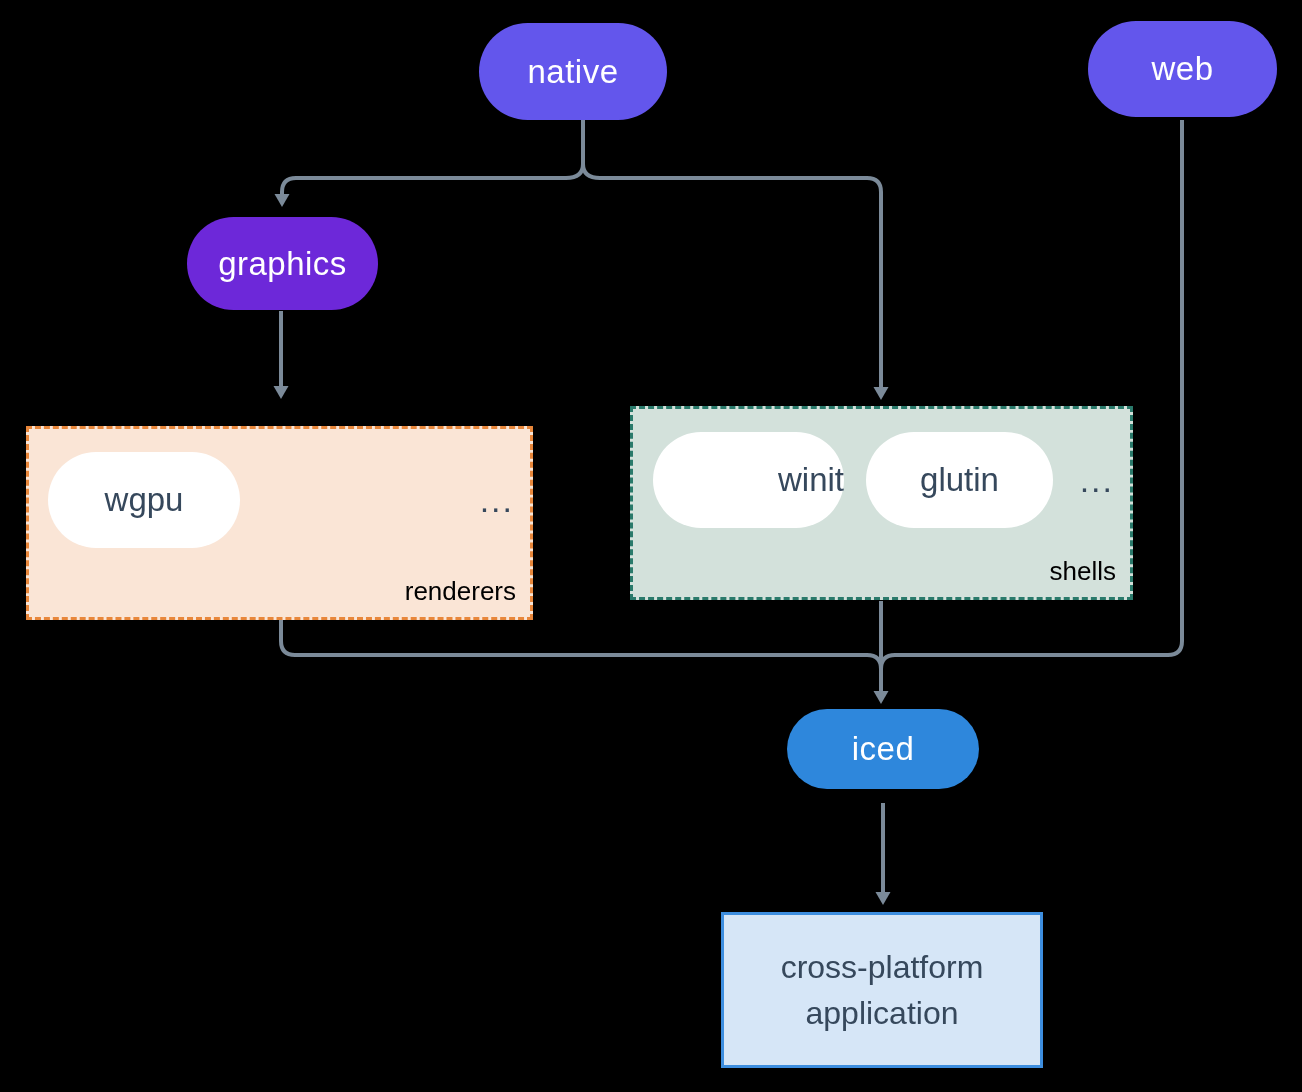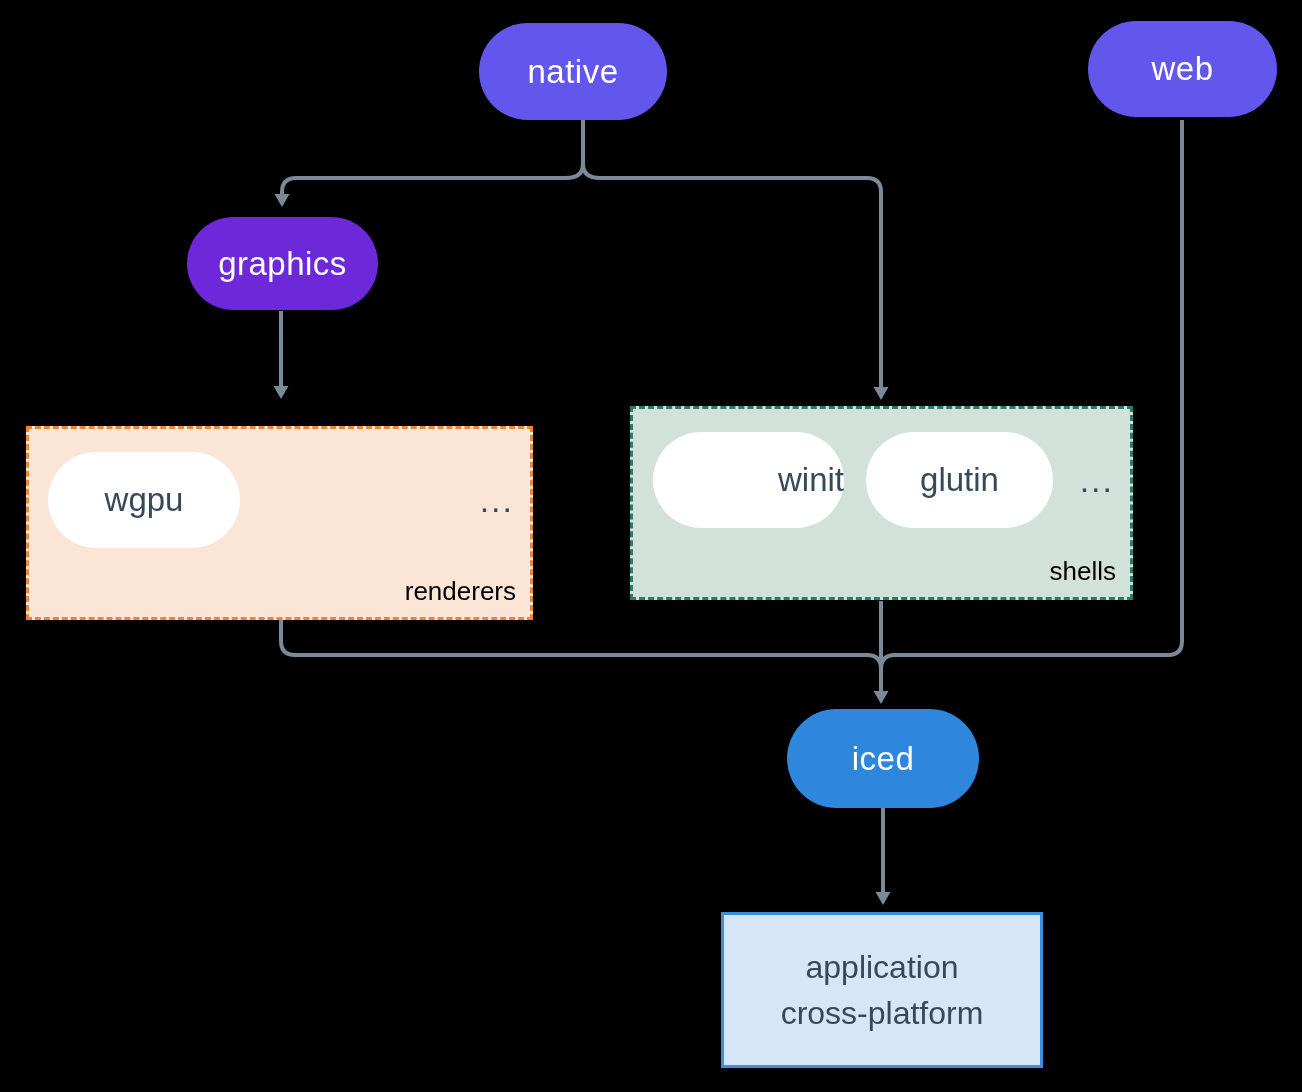--- a/index.html
+++ b/index.html
@@ -28,21 +28,21 @@
     align-items: center;
     justify-content: center;
     border-radius: 60px;
     color: #ffffff;
     font-size: 33px;
     letter-spacing: 0.5px;
   }
   .pill-native   { left: 479px;  top: 23px;  width: 188px; height: 97px; background: #6356EC; }
   .pill-web      { left: 1088px; top: 21px;  width: 189px; height: 96px; background: #6356EC; }
   .pill-graphics { left: 187px;  top: 217px; width: 191px; height: 93px; background: #6d28d9; }
-  .pill-iced     { left: 787px;  top: 709px; width: 192px; height: 99px; background: #2E87DC; }
+  .pill-iced     { left: 787px;  top: 709px; width: 192px; height: 80px; background: #2E87DC; }
 
   .group-box {
     position: absolute;
     box-sizing: border-box;
     top: 406px;
     height: 194px;
   }
   .group-renderers {
     left: 26px;
     width: 507px;
@@ -162,17 +162,17 @@
     </div>
     <div class="ellipsis">...</div>
     <div class="group-label">shells</div>
   </div>
 
   <div class="pill pill-iced">
     <span>iced</span>
   </div>
 
   <div class="app-box">
+    <div>cross-platform</div>
     <div>application</div>
-    <div>cross-platform</div>
   </div>
 
 </div>
 
 </body></html>

